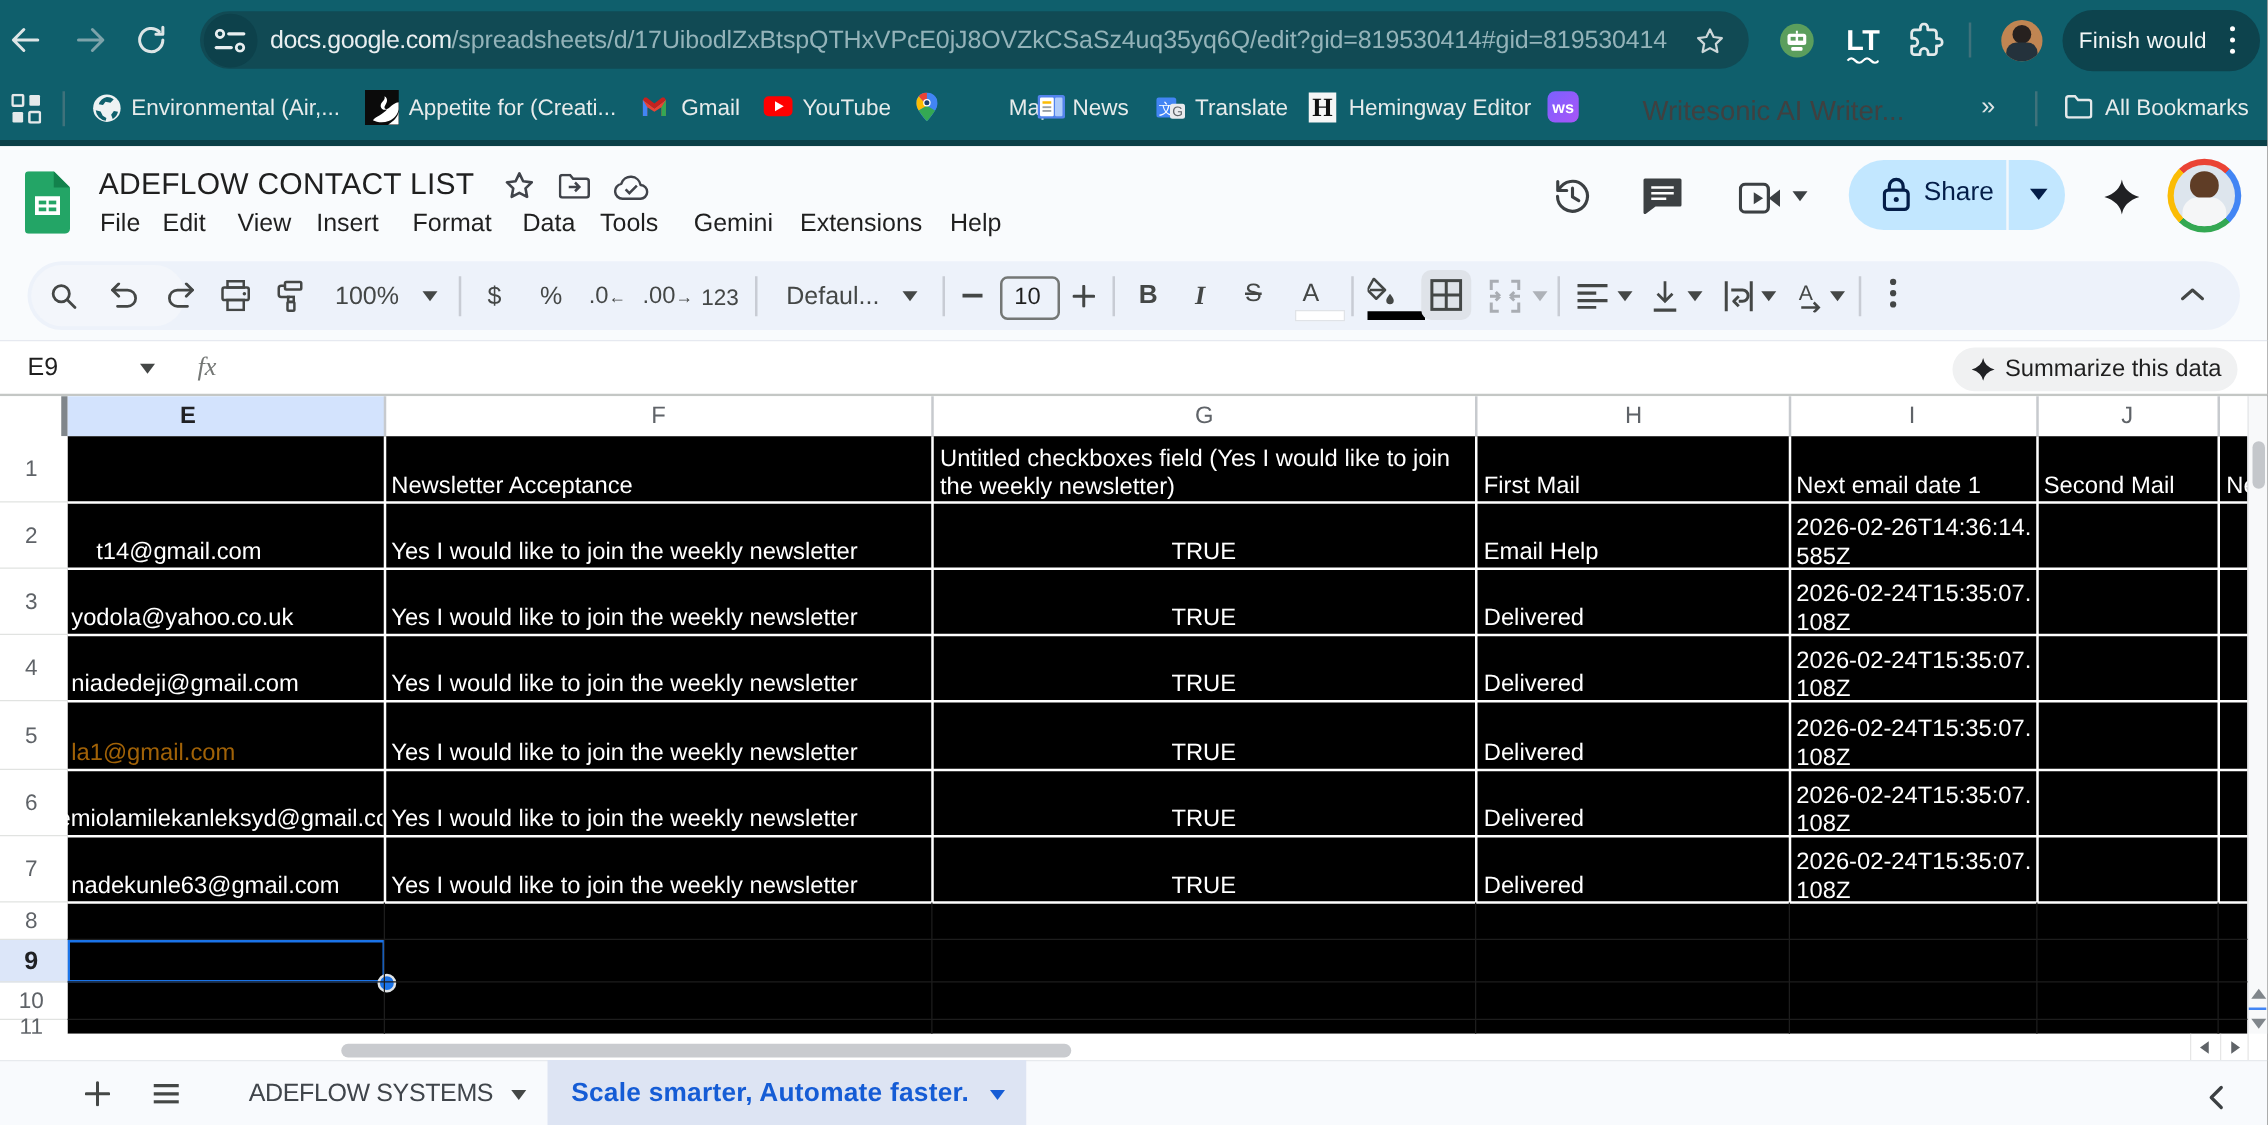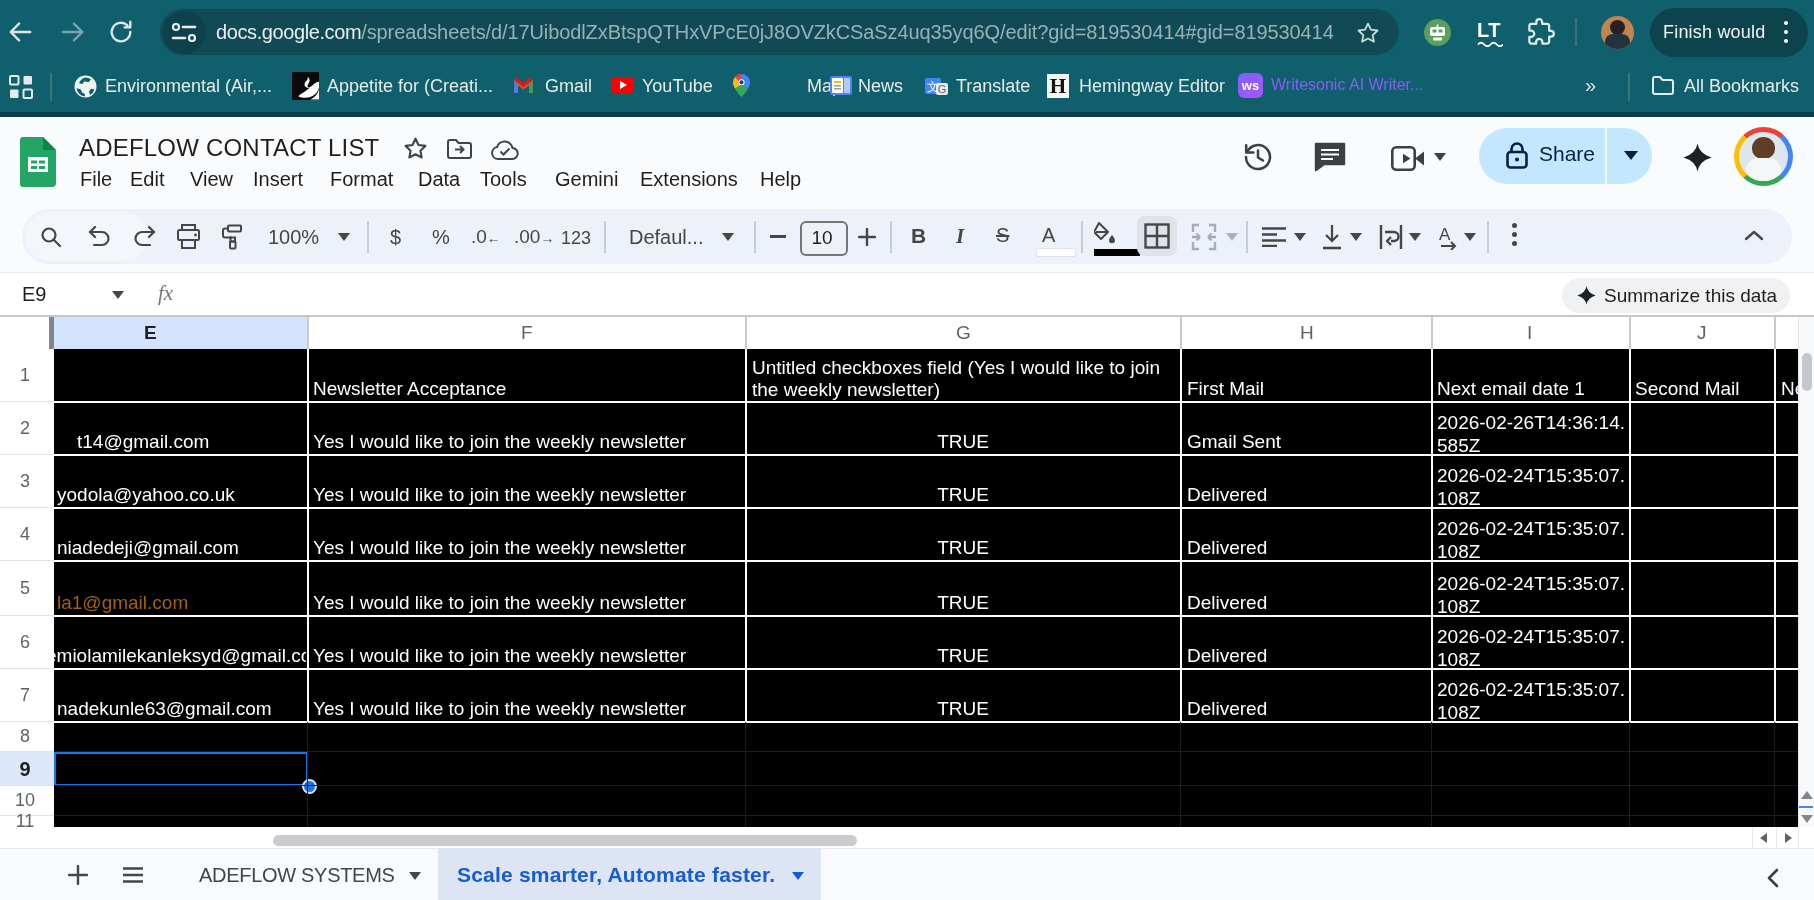--- a/index.html
+++ b/index.html
@@ -38,21 +38,21 @@
     </svg>
 
   <div class="abs" style="left:1424px;top:19px;width:27px;height:27px;border-radius:50%;background:#5b9e5d;"></div>
   <svg class="abs" style="left:1428px;top:24px" width="19" height="18" viewBox="0 0 19 18">
       <rect x="2" y="3" width="15" height="9" rx="2" fill="#fff"></rect>
       <rect x="4.5" y="5.5" width="4" height="3" fill="#5b9e5d"></rect>
       <rect x="10.5" y="5.5" width="4" height="3" fill="#5b9e5d"></rect>
       <rect x="5" y="13.5" width="9" height="3" rx="1" fill="#fff"></rect>
       <path d="M9.5 3V0.5" stroke="#fff" stroke-width="1.6"></path>
     </svg>
-  <div class="abs" style="left:1477px;top:19px;width:30px;height:28px;color:#fff;font-size:20px;font-weight:700;letter-spacing:0.5px;">LT<svg width="26" height="6" viewBox="0 0 26 6" style="margin-top:-1px">
+  <div class="abs" style="left:1477px;top:19px;width:30px;height:28px;color:#fff;font-size:23px;font-weight:700;letter-spacing:0.5px;">LT<svg width="26" height="6" viewBox="0 0 26 6" style="margin-top:-1px">
         <path d="M1 3.5q3-3.5 6.2 0t6.3 0t6.3 0t6.2 0" stroke="#fff" stroke-width="1.8" fill="none"></path>
       </svg></div>
   <svg class="abs" style="left:1527px;top:18px" width="28" height="28" viewBox="0 0 24 24">
       <path d="M20.5 11H19V7a2 2 0 0 0-2-2h-4V3.5a2.5 2.5 0 0 0-5 0V5H4a2 2 0 0 0-2 2v3.8h1.5a2.7 2.7 0 0 1 0 5.4H2V20a2 2 0 0 0 2 2h3.8v-1.5a2.7 2.7 0 0 1 5.4 0V22H17a2 2 0 0 0 2-2v-4h1.5a2.5 2.5 0 0 0 0-5z" stroke="#e3eaeb" stroke-width="1.9" fill="none" stroke-linejoin="round"></path>
     </svg>
   <div class="abs" style="left:1575px;top:18px;width:2px;height:28px;background:#3f727b;"></div>
   <div class="abs" style="left:1601px;top:16px;width:33px;height:33px;border-radius:50%;background:#c08552;overflow:hidden;">
       <div style="position:absolute;left:9px;top:4px;width:15px;height:15px;border-radius:50%;background:#27211f;"></div>
       <div style="position:absolute;left:4px;top:18px;width:25px;height:15px;border-radius:8px 8px 0 0;background:#24323c;"></div>
     </div>
@@ -115,21 +115,21 @@
   <svg class="abs" style="left:925px;top:75px" width="23" height="23" viewBox="0 0 23 23">
       <rect x="0" y="3" width="16" height="16" rx="2" fill="#4285f4"></rect>
       <text x="8" y="16" font-size="12" fill="#fff" text-anchor="middle" font-family="Liberation Sans">文</text>
       <rect x="11" y="8" width="12" height="12" rx="2" fill="#e8eaed"></rect>
       <text x="17" y="18" font-size="11" fill="#5f6368" text-anchor="middle" font-family="Liberation Sans">G</text>
     </svg>
   <div class="abs" style="left:956px;top:76px;font-size:18px;color:#e7ebeb;">Translate</div>
   <div class="abs" style="left:1047px;top:74px;width:22px;height:24px;background:#f5f5f5;color:#111;font-size:21px;font-weight:700;text-align:center;line-height:24px;font-family:'Liberation Serif',serif;">H</div>
   <div class="abs" style="left:1079px;top:76px;font-size:18px;color:#e7ebeb;">Hemingway Editor</div>
   <div class="abs" style="left:1238px;top:73px;width:25px;height:25px;border-radius:6px;background:linear-gradient(135deg,#7b61ff,#a855f7);color:#fff;font-size:13px;font-weight:700;text-align:center;line-height:25px;">ws</div>
-  <div class="abs" style="left:1271px;top:76px;font-size:16px;color:#8b5cf6;">Writesonic AI Writer...</div>
+  <div class="abs" style="left:1314px;top:76px;font-size:22px;color:#404040;">Writesonic AI Writer...</div>
   <div class="abs" style="left:1585px;top:74px;font-size:20px;color:#dfe5e6;">»</div>
   <div class="abs" style="left:1628px;top:73px;width:2px;height:28px;background:#3f727b;"></div>
   <svg class="abs" style="left:1652px;top:76px" width="22" height="19" viewBox="0 0 22 19">
       <path d="M1 3a2 2 0 0 1 2-2h5l2.5 3H19a2 2 0 0 1 2 2v10a2 2 0 0 1-2 2H3a2 2 0 0 1-2-2z" stroke="#e4e9ea" stroke-width="2" fill="none"></path>
     </svg>
   <div class="abs" style="left:1684px;top:76px;font-size:18px;color:#e7ebeb;">All Bookmarks</div>
 
   <div class="abs" style="left:0;top:117px;width:1814px;height:200px;background:#f9fbfd;"></div>
 
   <svg class="abs" style="left:20px;top:137px" width="36" height="50" viewBox="0 0 36 50">
@@ -430,21 +430,21 @@
     <div class="abs" style="left:313px;top:508px;width:430px;height:51px;display:flex;align-items:flex-end;color:#fff;font-size:19px;line-height:23px;overflow:hidden;white-space:nowrap;">Yes I would like to join the weekly newsletter</div>
     <div class="abs" style="left:313px;top:561px;width:430px;height:53px;display:flex;align-items:flex-end;color:#fff;font-size:19px;line-height:23px;overflow:hidden;white-space:nowrap;">Yes I would like to join the weekly newsletter</div>
     <div class="abs" style="left:313px;top:616px;width:430px;height:51px;display:flex;align-items:flex-end;color:#fff;font-size:19px;line-height:23px;overflow:hidden;white-space:nowrap;">Yes I would like to join the weekly newsletter</div>
     <div class="abs" style="left:313px;top:669px;width:430px;height:51px;display:flex;align-items:flex-end;color:#fff;font-size:19px;line-height:23px;overflow:hidden;white-space:nowrap;">Yes I would like to join the weekly newsletter</div>
     <div class="abs" style="left:747px;top:402px;width:432px;height:51px;display:flex;align-items:flex-end;color:#fff;font-size:19px;line-height:23px;overflow:hidden;white-space:nowrap;justify-content:center;">TRUE</div>
     <div class="abs" style="left:747px;top:455px;width:432px;height:51px;display:flex;align-items:flex-end;color:#fff;font-size:19px;line-height:23px;overflow:hidden;white-space:nowrap;justify-content:center;">TRUE</div>
     <div class="abs" style="left:747px;top:508px;width:432px;height:51px;display:flex;align-items:flex-end;color:#fff;font-size:19px;line-height:23px;overflow:hidden;white-space:nowrap;justify-content:center;">TRUE</div>
     <div class="abs" style="left:747px;top:561px;width:432px;height:53px;display:flex;align-items:flex-end;color:#fff;font-size:19px;line-height:23px;overflow:hidden;white-space:nowrap;justify-content:center;">TRUE</div>
     <div class="abs" style="left:747px;top:616px;width:432px;height:51px;display:flex;align-items:flex-end;color:#fff;font-size:19px;line-height:23px;overflow:hidden;white-space:nowrap;justify-content:center;">TRUE</div>
     <div class="abs" style="left:747px;top:669px;width:432px;height:51px;display:flex;align-items:flex-end;color:#fff;font-size:19px;line-height:23px;overflow:hidden;white-space:nowrap;justify-content:center;">TRUE</div>
-    <div class="abs" style="left:1187px;top:402px;width:240px;height:51px;display:flex;align-items:flex-end;color:#fff;font-size:19px;line-height:23px;overflow:hidden;white-space:nowrap;">Gmail Sent</div>
+    <div class="abs" style="left:1187px;top:402px;width:240px;height:51px;display:flex;align-items:flex-end;color:#fff;font-size:19px;line-height:23px;overflow:hidden;white-space:nowrap;">Email Help</div>
     <div class="abs" style="left:1187px;top:455px;width:240px;height:51px;display:flex;align-items:flex-end;color:#fff;font-size:19px;line-height:23px;overflow:hidden;white-space:nowrap;">Delivered</div>
     <div class="abs" style="left:1187px;top:508px;width:240px;height:51px;display:flex;align-items:flex-end;color:#fff;font-size:19px;line-height:23px;overflow:hidden;white-space:nowrap;">Delivered</div>
     <div class="abs" style="left:1187px;top:561px;width:240px;height:53px;display:flex;align-items:flex-end;color:#fff;font-size:19px;line-height:23px;overflow:hidden;white-space:nowrap;">Delivered</div>
     <div class="abs" style="left:1187px;top:616px;width:240px;height:51px;display:flex;align-items:flex-end;color:#fff;font-size:19px;line-height:23px;overflow:hidden;white-space:nowrap;">Delivered</div>
     <div class="abs" style="left:1187px;top:669px;width:240px;height:51px;display:flex;align-items:flex-end;color:#fff;font-size:19px;line-height:23px;overflow:hidden;white-space:nowrap;">Delivered</div>
     <div class="abs" style="left:1437px;top:404px;width:192px;height:53px;display:flex;align-items:flex-end;color:#fff;font-size:19px;line-height:23px;">
       <div>2026-02-26T14:36:14.<br>585Z</div>
     </div>
     <div class="abs" style="left:1437px;top:457px;width:192px;height:53px;display:flex;align-items:flex-end;color:#fff;font-size:19px;line-height:23px;">
       <div>2026-02-24T15:35:07.<br>108Z</div>

